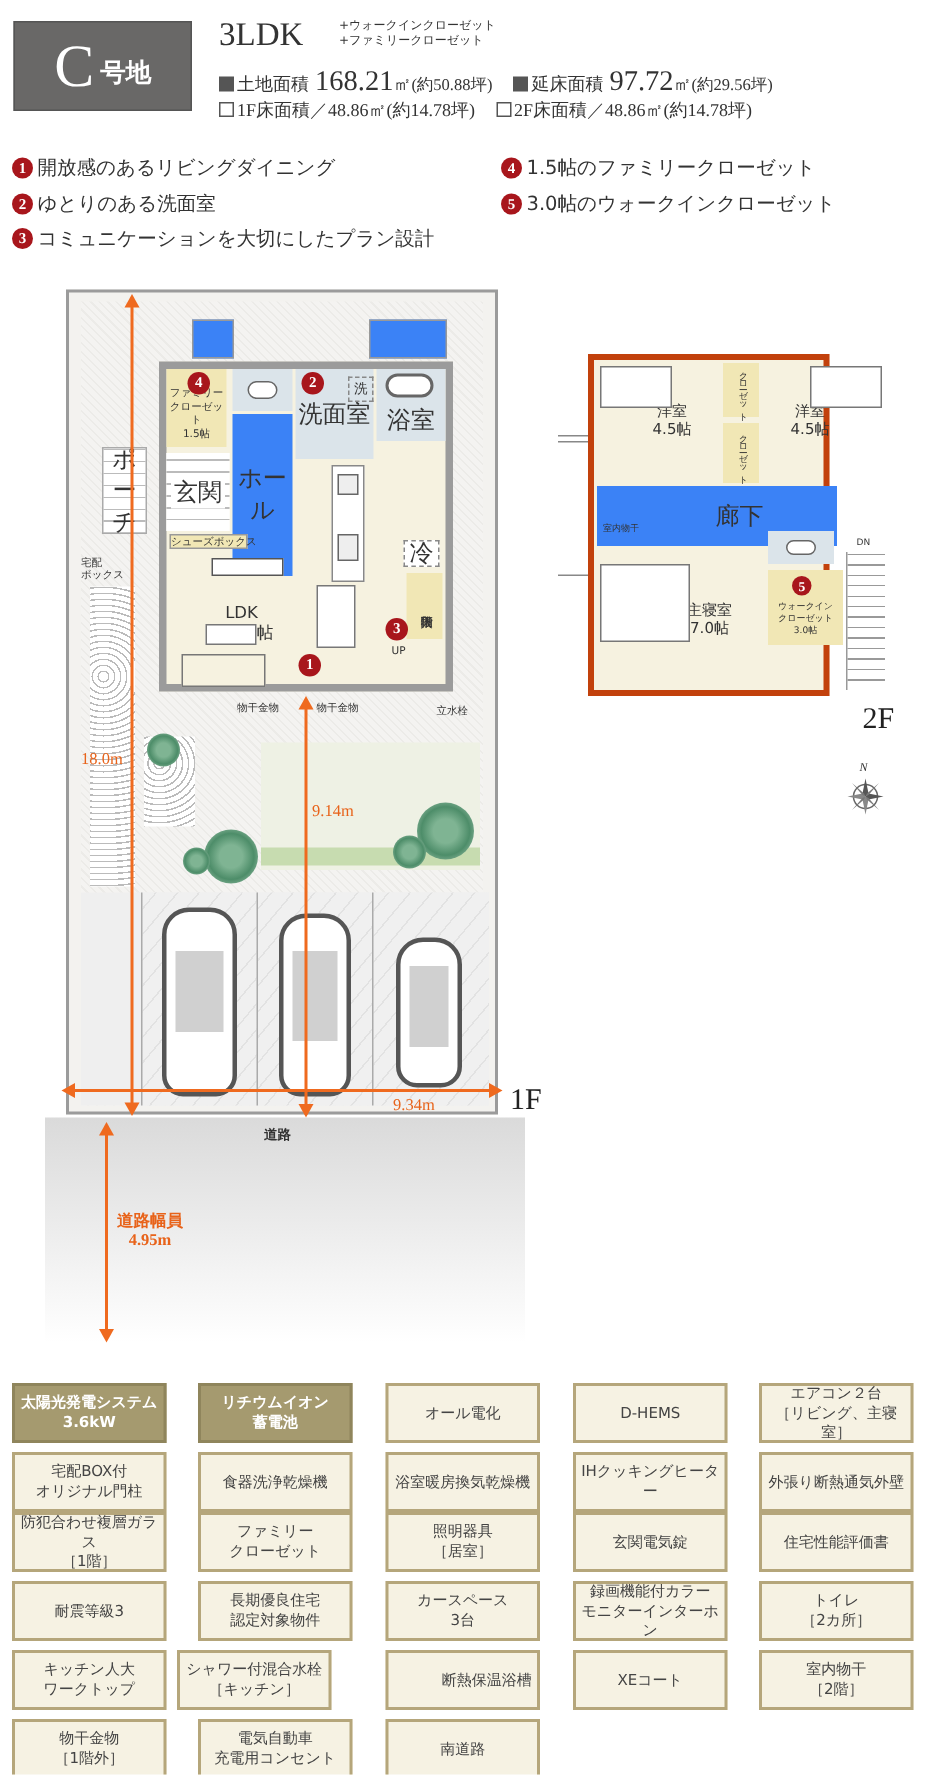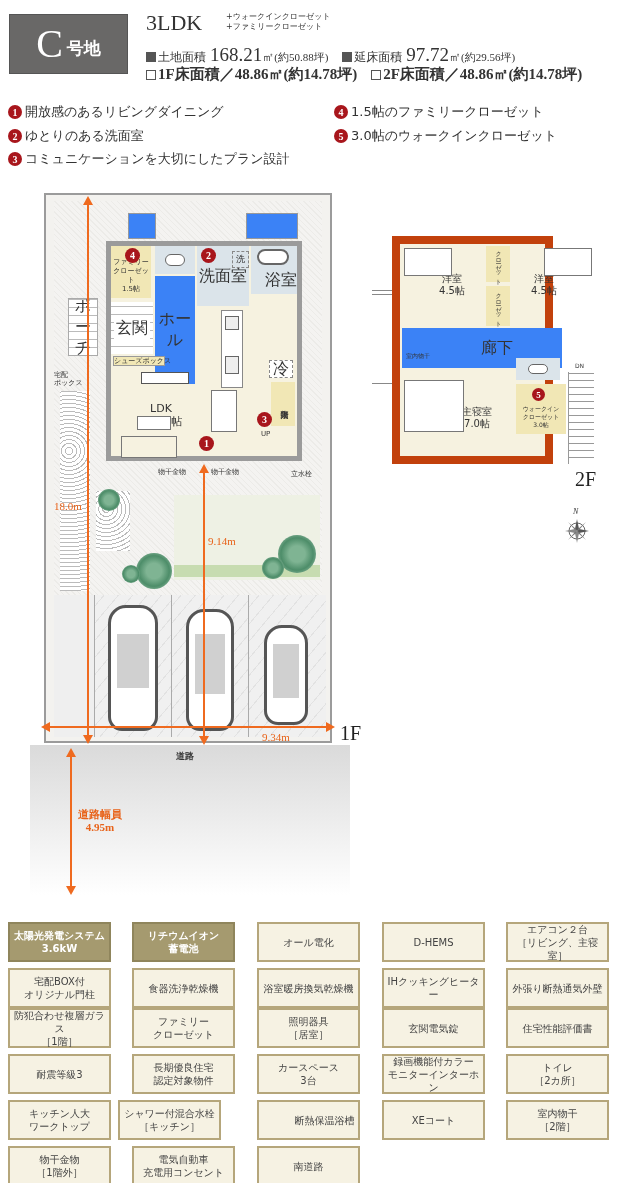--- a/index.html
+++ b/index.html
@@ -9,21 +9,21 @@
   
   .lot-badge { position: absolute; left: 9px; top: 14px; width: 119px; height: 60px; background: #696867; border: 1px solid #555; display: flex; align-items: center; justify-content: center; color: #fff; }
   .lot-badge .letter { font-size: 40px; font-family: "Liberation Serif", serif; line-height: 1; }
   .lot-badge .suffix { font-size: 17px; margin-left: 4px; font-family: "DejaVu Sans", sans-serif; font-weight: bold; margin-top: 8px; }
 
   .layout-type { position: absolute; left: 146px; top: 10px; font-family: "Liberation Serif", serif; font-size: 22px; color: #333; }
   .layout-extras { position: absolute; left: 226px; top: 12px; font-size: 8px; line-height: 10px; color: #333; font-family: "DejaVu Sans", sans-serif; }
 
   .area-row { position: absolute; left: 146px; font-family: "Liberation Serif", serif; color: #333; white-space: nowrap; display: flex; align-items: baseline; }
   .area-row.r1 { top: 44px; }
-  .area-row.r2 { top: 65px; font-size: 15px; font-weight: bold; }
+  .area-row.r2 { top: 65px; font-size: 12px; }
   .sq-filled { display: inline-block; width: 10px; height: 10px; background: #555; margin-right: 2px; position: relative; top: 1px; }
   .sq-empty { display: inline-block; width: 10px; height: 10px; border: 1px solid #555; margin-right: 2px; position: relative; top: 1px; }
   .lbl { font-size: 12px; }
   .big { font-size: 19px; margin-left: 4px; }
   .unit { font-size: 12px; }
   .tsubo { font-size: 11px; }
   .gap { display: inline-block; width: 14px; }
 
   
   .feature { position: absolute; font-size: 13px; color: #333; display: flex; align-items: center; font-family: "DejaVu Sans", sans-serif; }
@@ -57,21 +57,21 @@
   .arrow-up { position: absolute; width: 0; height: 0; border-left: 5px solid transparent; border-right: 5px solid transparent; border-bottom: 9px solid #ef6a1f; }
   .arrow-down { position: absolute; width: 0; height: 0; border-left: 5px solid transparent; border-right: 5px solid transparent; border-top: 9px solid #ef6a1f; }
   .arrow-left { position: absolute; width: 0; height: 0; border-top: 5px solid transparent; border-bottom: 5px solid transparent; border-right: 9px solid #ef6a1f; }
   .arrow-right { position: absolute; width: 0; height: 0; border-top: 5px solid transparent; border-bottom: 5px solid transparent; border-left: 9px solid #ef6a1f; }
   .dim-label { position: absolute; color: #e8631a; font-size: 11px; font-family: "Liberation Serif", serif; white-space: nowrap; text-align: center; }
 
   .road { position: absolute; left: 30px; top: 745px; width: 320px; height: 150px; background: linear-gradient(#dadada, #ffffff); }
   .floor-label { position: absolute; font-family: "Liberation Serif", serif; font-size: 20px; color: #222; }
 
   
-  .f2 { position: absolute; left: 392px; top: 236px; width: 161px; height: 228px; background: #f6f2e0; border: 8px solid #c2410c; }
+  .f2 { position: absolute; left: 392px; top: 236px; width: 161px; height: 228px; background: #f6f2e0; border: 4px solid #c2410c; }
 
   
   .equip { position: absolute; left: 8px; top: 922px; width: 604px; }
   .chip { position: absolute; width: 103px; height: 40px; border: 2px solid #b5a67b; background: #f6f2e3; display: flex; align-items: center; justify-content: center; text-align: center; font-size: 10px; line-height: 13px; color: #444; font-family: "DejaVu Sans", sans-serif; white-space: pre-line; }
   .chip.dark { background: #a59a6f; border-color: #8f855c; color: #fff; font-weight: bold; }
 </style>
 </head>
 <body>
 
 <div class="lot-badge">
@@ -151,21 +151,21 @@
     <div class="room wet" style="left:44px; top:0; width:40px; height:28px;">
       <span style="display:block; width:20px; height:12px; border:1px solid #666; border-radius:6px; background:#fff;"></span>
     </div>
 
     <div class="room wet" style="left:86px; top:0; width:52px; height:60px;">
       <span>洗面室</span>
     </div>
     <div class="small-label" style="left:121px; top:5px; font-size:9px; border:1px dashed #888; padding:1px 3px; background:#dbe4ea;">洗</div>
     <div class="marker" style="left:90px; top:2px;">2</div>
 
-    <div class="room wet" style="left:140px; top:0; width:46px; height:48px;justify-content:flex-end;">
+    <div class="room wet" style="left:140px; top:0; width:46px; height:48px;">
       <span style="margin-top:20px;">浴室</span>
     </div>
     <div style="position:absolute; left:146px; top:3px; width:32px; height:16px; border:2px solid #666; border-radius:8px; background:#fff;"></div>
 
     <div class="room white" style="left:44px; top:30px; width:40px; height:108px;">
       <span>ホール</span>
     </div>
     <div class="room tile" style="left:0; top:56px; width:42px; height:52px;">
       <span style="background:#fff; padding:0 2px;">玄関</span>
     </div>

